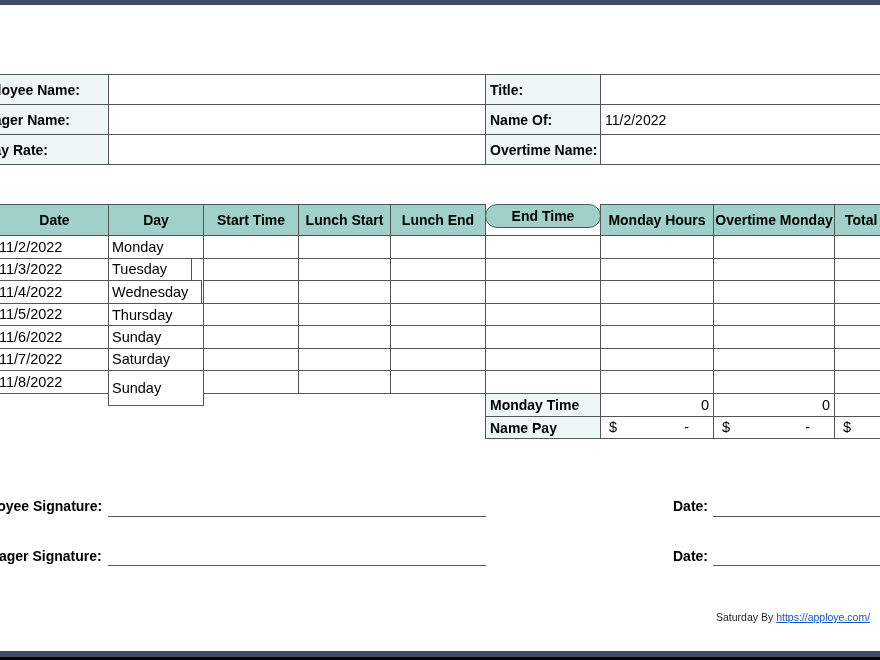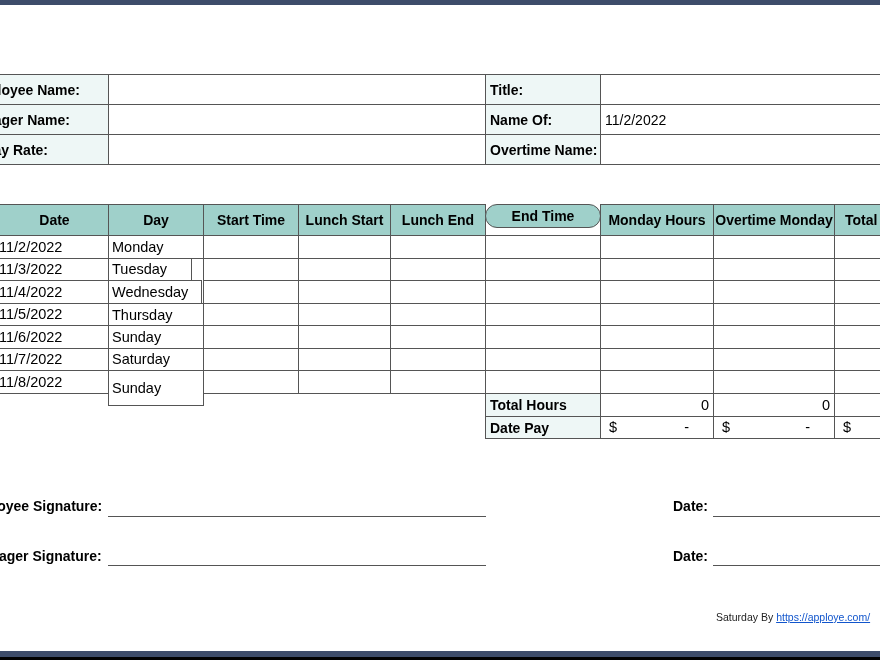--- a/index.html
+++ b/index.html
@@ -109,25 +109,25 @@
     <div class="cell dat" style="left: 834px; top: 348px; width: 67px; height: 23px;"></div>
     <div class="cell dat" style="left: -60px; top: 370px; width: 169px; height: 24px; padding-left: 58px;">11/8/2022</div>
     <div class="cell dat" style="left: 108px; top: 370px; width: 96px; height: 36px;">Sunday</div>
     <div class="cell dat" style="left: 203px; top: 370px; width: 96px; height: 24px;"></div>
     <div class="cell dat" style="left: 298px; top: 370px; width: 93px; height: 24px;"></div>
     <div class="cell dat" style="left: 390px; top: 370px; width: 96px; height: 24px;"></div>
     <div class="cell dat" style="left: 485px; top: 370px; width: 116px; height: 24px;"></div>
     <div class="cell dat" style="left: 600px; top: 370px; width: 114px; height: 24px;"></div>
     <div class="cell dat" style="left: 713px; top: 370px; width: 122px; height: 24px;"></div>
     <div class="cell dat" style="left: 834px; top: 370px; width: 67px; height: 24px;"></div>
-    <div class="cell lbl" style="left: 485px; top: 393px; width: 116px; height: 24px;">Total Hours</div>
+    <div class="cell lbl" style="left: 485px; top: 393px; width: 116px; height: 24px;">Monday Time</div>
     <div class="cell dat num" style="left: 600px; top: 393px; width: 114px; height: 24px;">0</div>
     <div class="cell dat num" style="left: 713px; top: 393px; width: 122px; height: 24px;">0</div>
     <div class="cell dat" style="left: 834px; top: 393px; width: 66px; height: 24px;"></div>
-    <div class="cell lbl" style="left: 485px; top: 416px; width: 116px; height: 23px;">Date Pay</div>
+    <div class="cell lbl" style="left: 485px; top: 416px; width: 116px; height: 23px;">Name Pay</div>
     <div class="cell dat money" style="left: 600px; top: 416px; width: 114px; height: 23px;">
       <span>$</span>
       <span>-</span>
     </div>
     <div class="cell dat money" style="left: 713px; top: 416px; width: 122px; height: 23px;">
       <span>$</span>
       <span>-</span>
     </div>
     <div class="cell dat money" style="left: 834px; top: 416px; width: 66px; height: 23px;">
       <span>$</span>

